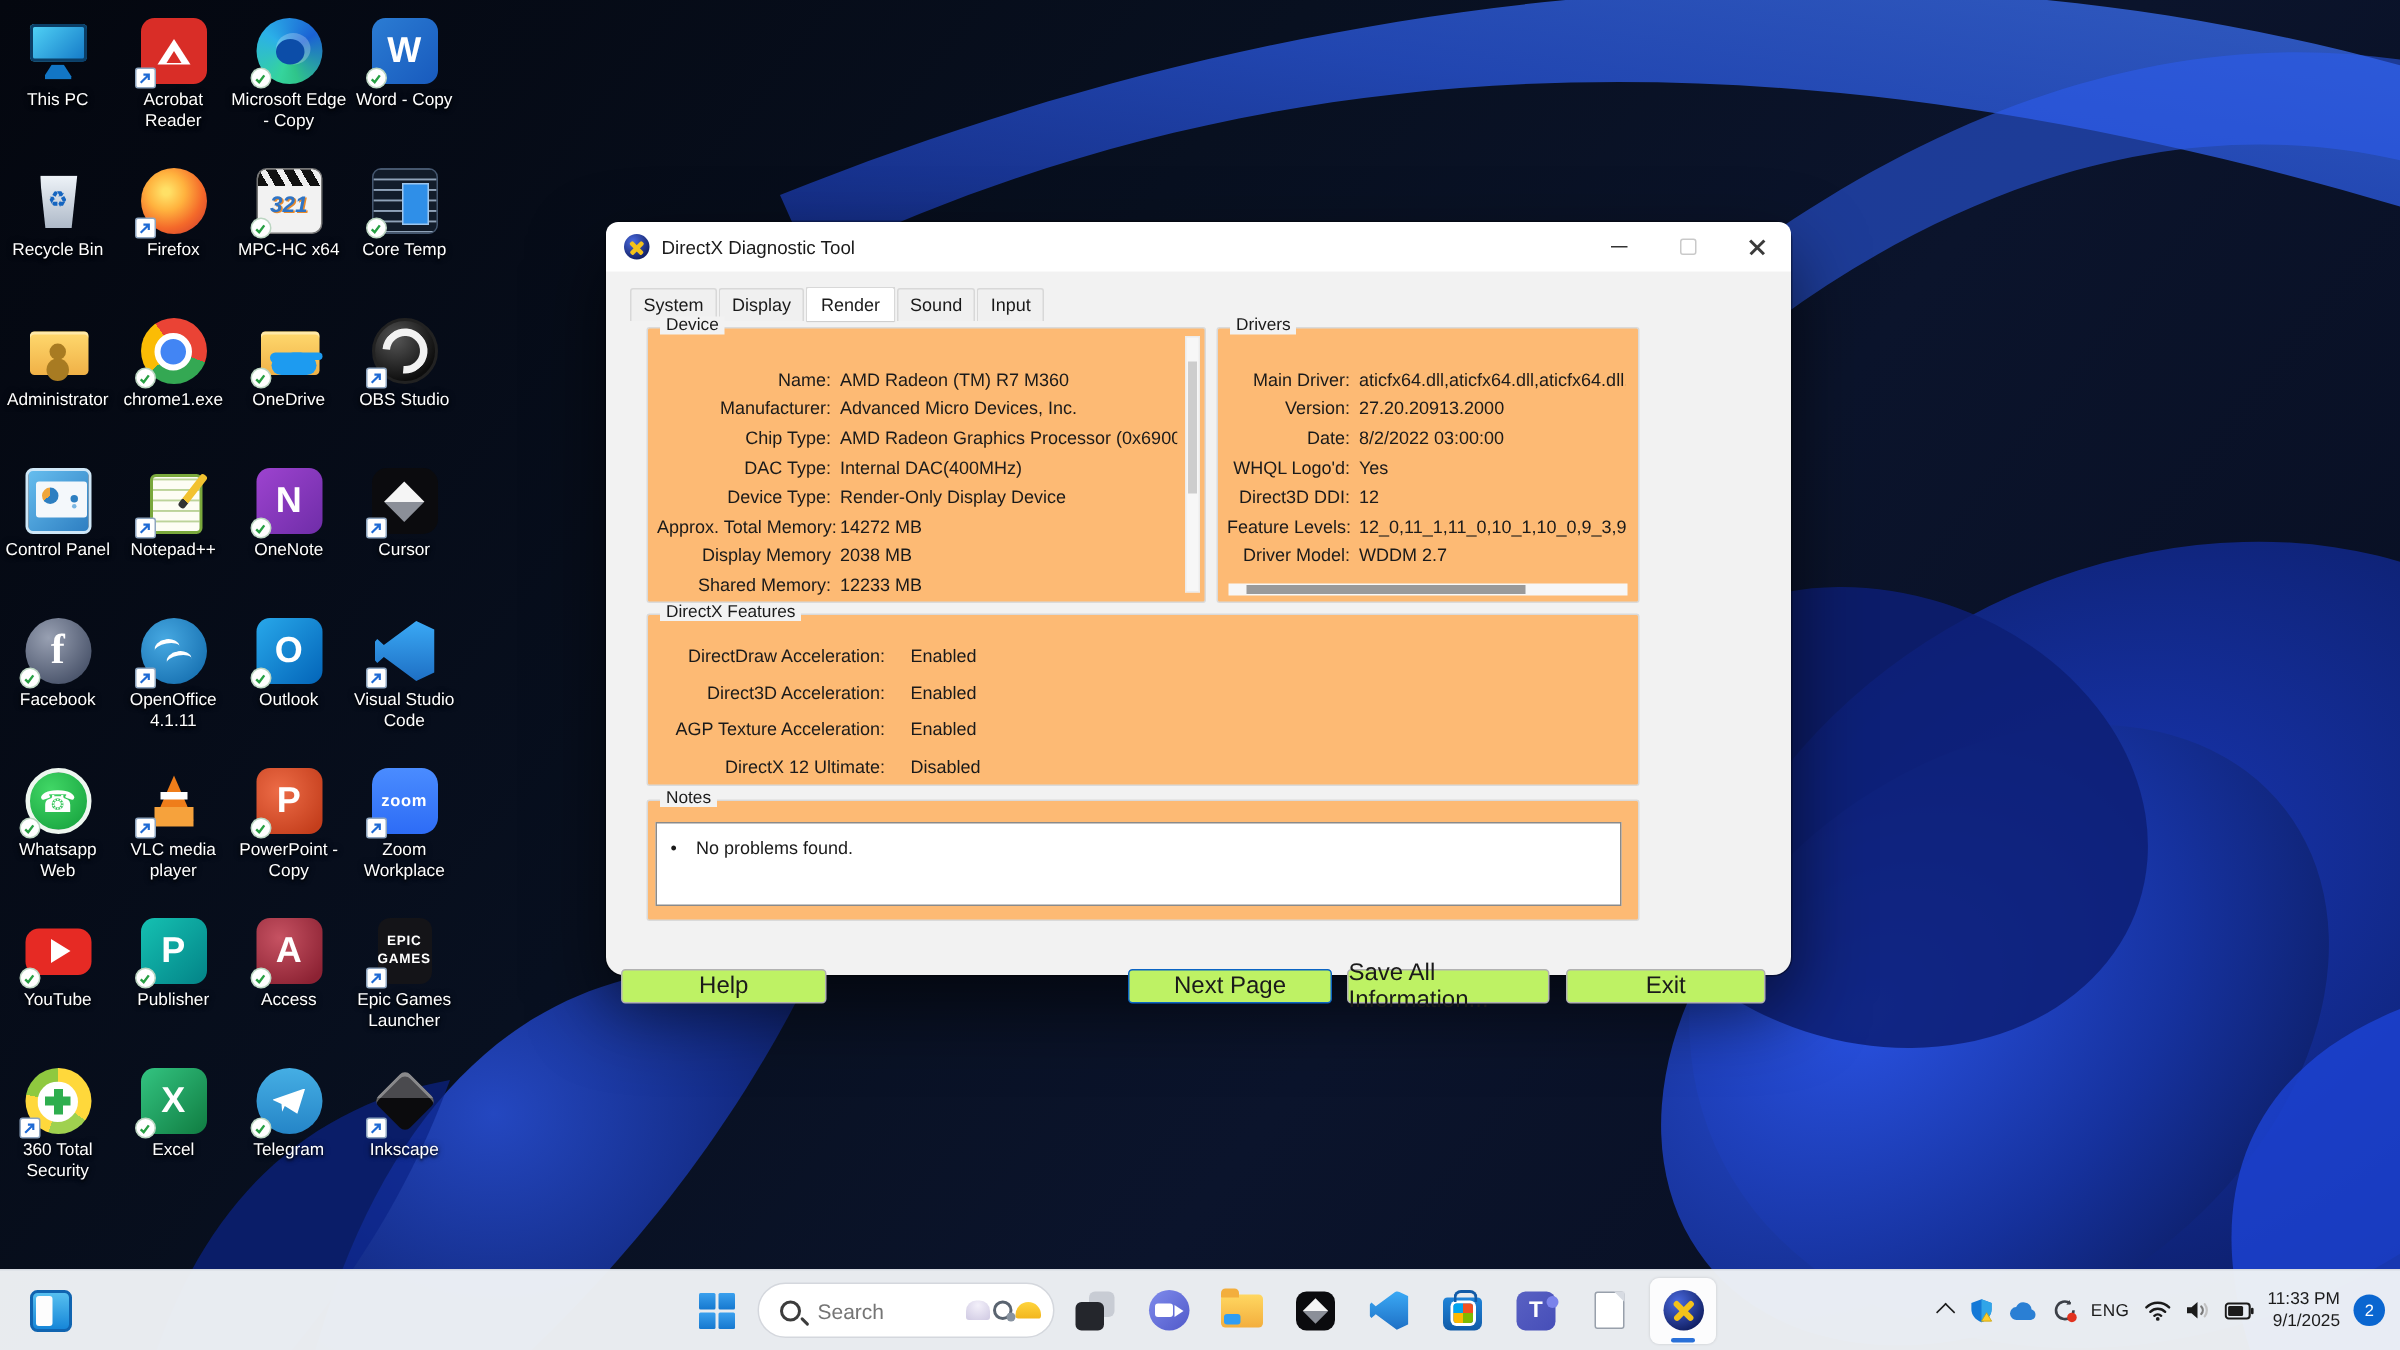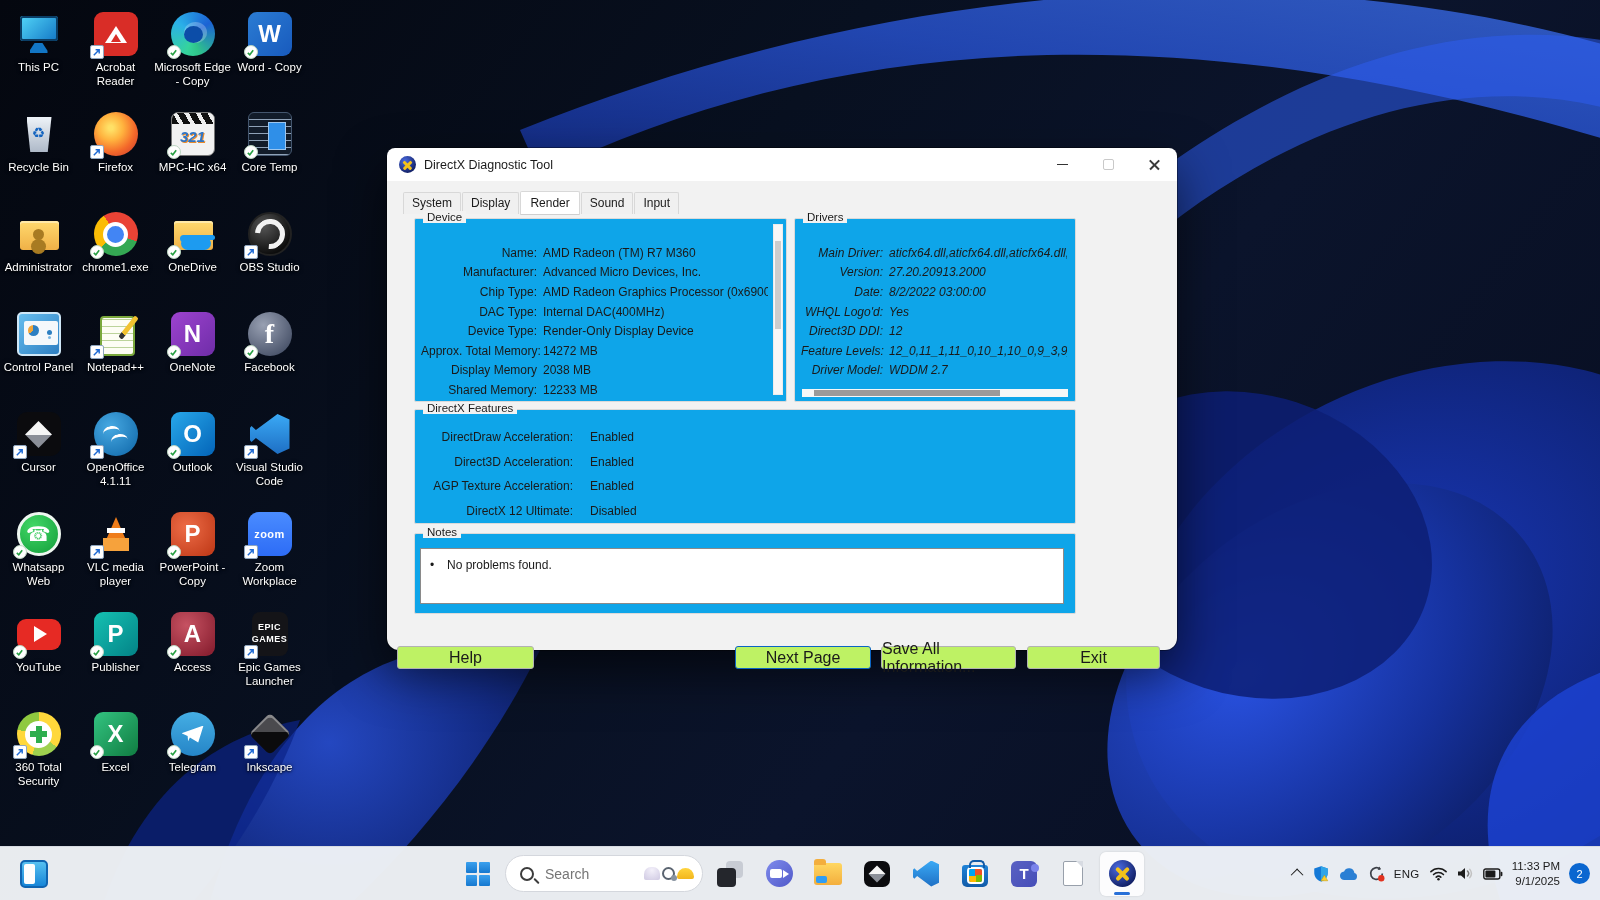--- a/index.html
+++ b/index.html
@@ -98,51 +98,51 @@
     background-size:17px 6px,6px 17px;background-position:center;background-repeat:no-repeat;}
   .ic-excel{background:linear-gradient(135deg,#33c481,#107c41);border-radius:9px;color:#fff;}
   .ic-excel::before{content:"X";font-size:24px;}
   .ic-telegram{border-radius:50%;background:linear-gradient(180deg,#45aee4,#2585c7);}
   .ic-telegram::before{content:"";width:22px;height:17px;background:#fff;
     clip-path:polygon(0 45%,100% 0,76% 100%,38% 70%,30% 92%,28% 62%);}
   .ic-inkscape::before{content:"";width:30px;height:30px;border-radius:5px;transform:rotate(45deg);
     background:linear-gradient(135deg,#4a4a4e 0 45%,#0b0b0d 45% 100%);box-shadow:inset 2px 2px 0 rgba(255,255,255,.35);}
 
   
-  .win{position:absolute;left:387px;top:148px;width:790px;height:502px;background:#f2f2f2;border-radius:12px;
+  .win{position:absolute;left:404px;top:148px;width:790px;height:502px;background:#f2f2f2;border-radius:12px;
     box-shadow:0 22px 50px rgba(0,0,0,.6),0 0 0 1px rgba(0,0,0,.35);font-size:12px;color:#1a1a1a;}
   .tbar{height:33px;display:flex;align-items:center;padding-left:12px;background:#fff;border-radius:8px 8px 0 0;}
   .appico{width:17px;height:17px;border-radius:50%;background:radial-gradient(circle at 35% 30%,#4a6ae0,#101e62 78%);
     position:relative;flex:0 0 auto;}
   .appico::before,.appico::after{content:"";position:absolute;left:3px;top:7.5px;width:11px;height:2.6px;background:#f4c21a;border-radius:1px;}
   .appico::before{transform:rotate(45deg);} .appico::after{transform:rotate(-45deg);}
   .ttl{margin-left:8px;font-size:12.5px;}
   .wbtns{margin-left:auto;display:flex;height:100%;}
   .wbtn{width:46px;height:100%;display:flex;align-items:center;justify-content:center;}
   .glyph-min{width:11px;height:1.5px;background:#333;}
   .glyph-max{width:11px;height:11px;border:1.2px solid #c9c9c9;border-radius:2px;}
   .glyph-x{position:relative;width:13px;height:13px;}
   .glyph-x::before,.glyph-x::after{content:"";position:absolute;left:0;top:5.6px;width:13px;height:1.6px;background:#3a3a3a;}
   .glyph-x::before{transform:rotate(45deg);} .glyph-x::after{transform:rotate(-45deg);}
 
   .tabs{position:absolute;left:16px;top:42px;display:flex;align-items:flex-end;}
   .tab{padding:3px 8px 4px;background:#f0f0f0;border:1px solid #d8d8d8;border-bottom:none;border-radius:2px 2px 0 0;margin-right:1px;position:relative;}
   .tab.active{background:#fff;padding:4px 9px 5px;top:1px;z-index:2;box-shadow:0 -1px 0 #cfcfcf inset;}
 
-  .grp{position:absolute;border:1px solid #dadada;border-radius:2px;background:#0ea5e9;}
+  .grp{position:absolute;border:1px solid #dadada;border-radius:2px;background:#fdba74;}
   .cap{position:absolute;top:-8px;left:8px;background:#f2f2f2;padding:0 4px;font-size:11.5px;}
   .gDevice{left:27px;top:70px;width:373px;height:184px;}
   .gDrivers{left:407px;top:70px;width:282px;height:184px;}
   .gFeat{left:27px;top:261px;width:662px;height:115px;}
   .gNotes{left:27px;top:385px;width:662px;height:81px;}
   .rows{position:absolute;left:6px;top:24px;right:18px;}
   .row{display:flex;height:19.6px;align-items:center;white-space:nowrap;overflow:hidden;}
   .gDevice .row .lbl{width:116px;text-align:right;flex:0 0 auto;}
   .gDevice .row .val{margin-left:6px;overflow:hidden;}
-  .gDrivers .rows{right:8px;font-style:italic;}
+  .gDrivers .rows{right:8px;}
   .gDrivers .row .lbl{width:82px;text-align:right;flex:0 0 auto;}
   .gDrivers .row .val{margin-left:6px;overflow:hidden;flex:1;}
   .gFeat .rows{top:15px;}
   .gFeat .row{height:24.6px;}
   .gFeat .row .lbl{width:152px;text-align:right;flex:0 0 auto;}
   .gFeat .row .val{margin-left:17px;}
   .vsb{position:absolute;right:3px;top:5px;bottom:6px;width:10px;background:#f7f7f7;border:1px solid #ececec;}
   .vsb .thumb{position:absolute;left:1px;right:1px;top:16px;height:88px;background:#cdcdcd;}
   .hsb{position:absolute;left:7px;right:7px;bottom:4px;height:8px;background:#f7f7f7;}
   .hsb .thumb{position:absolute;top:1px;bottom:1px;left:12px;width:186px;background:#9a9a9a;}
@@ -383,39 +383,39 @@
           <div class="badge sync">
             <svg viewBox="0 0 10 10" width="9" height="9">
               <path d="M2 5.5l2.2 2L8 2.5" stroke="#27a043" stroke-width="1.8" fill="none"></path>
             </svg>
           </div>
         </div>
         <div class="lblx">OneNote</div>
       </div>
     <div class="cell">
         <div class="art">
+          <div class="ic ic-cursor"></div>
+          <div class="badge shortcut">
+            <svg viewBox="0 0 10 10" width="9" height="9">
+              <path d="M2 8L8 2M4 2h4v4" stroke="#1e6ad4" stroke-width="1.6" fill="none"></path>
+            </svg>
+          </div>
+        </div>
+        <div class="lblx">Cursor</div>
+      </div>
+    <div class="cell">
+        <div class="art">
           <div class="ic ic-facebook"></div>
           <div class="badge sync">
             <svg viewBox="0 0 10 10" width="9" height="9">
               <path d="M2 5.5l2.2 2L8 2.5" stroke="#27a043" stroke-width="1.8" fill="none"></path>
             </svg>
           </div>
         </div>
         <div class="lblx">Facebook</div>
-      </div>
-    <div class="cell">
-        <div class="art">
-          <div class="ic ic-cursor"></div>
-          <div class="badge shortcut">
-            <svg viewBox="0 0 10 10" width="9" height="9">
-              <path d="M2 8L8 2M4 2h4v4" stroke="#1e6ad4" stroke-width="1.6" fill="none"></path>
-            </svg>
-          </div>
-        </div>
-        <div class="lblx">Cursor</div>
       </div>
     <div class="cell">
         <div class="art">
           <div class="ic ic-openoffice"></div>
           <div class="badge shortcut">
             <svg viewBox="0 0 10 10" width="9" height="9">
               <path d="M2 8L8 2M4 2h4v4" stroke="#1e6ad4" stroke-width="1.6" fill="none"></path>
             </svg>
           </div>
         </div>

